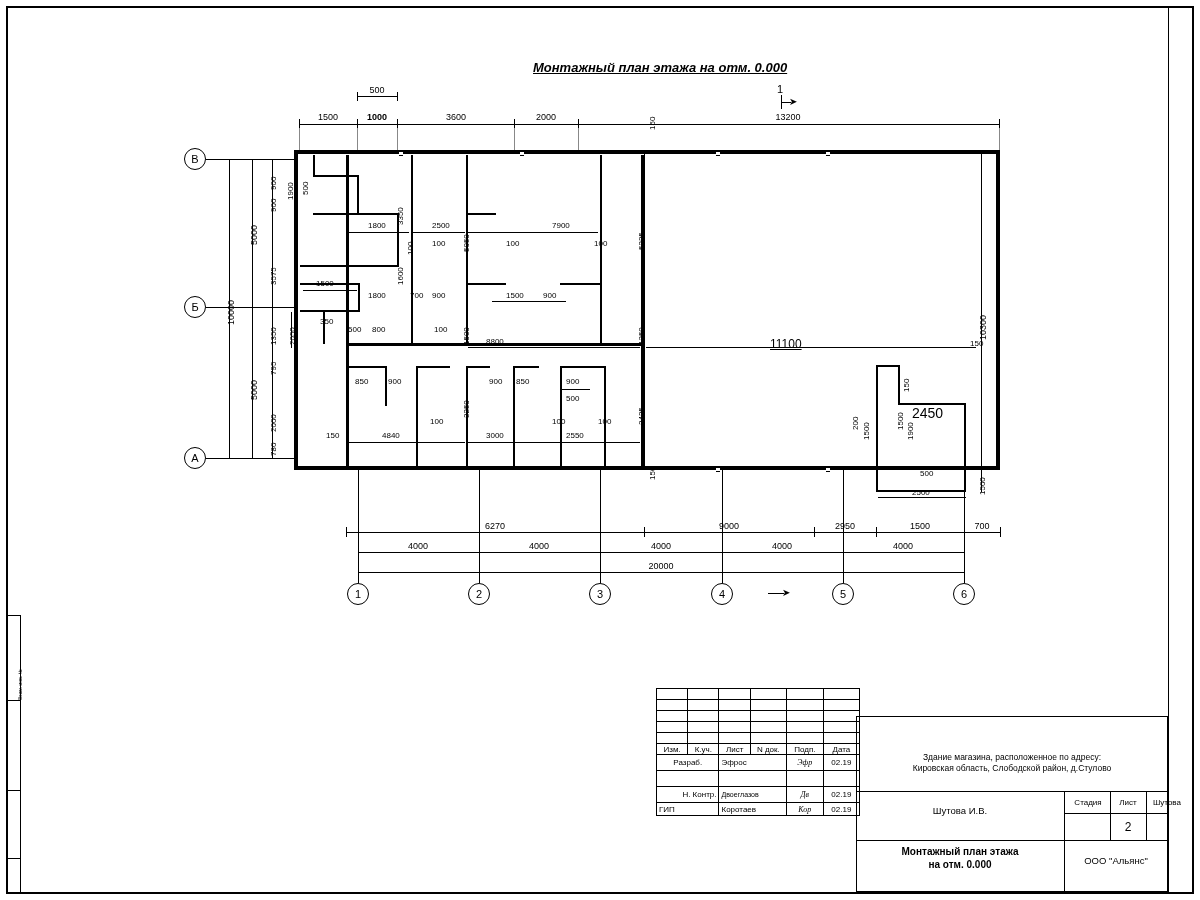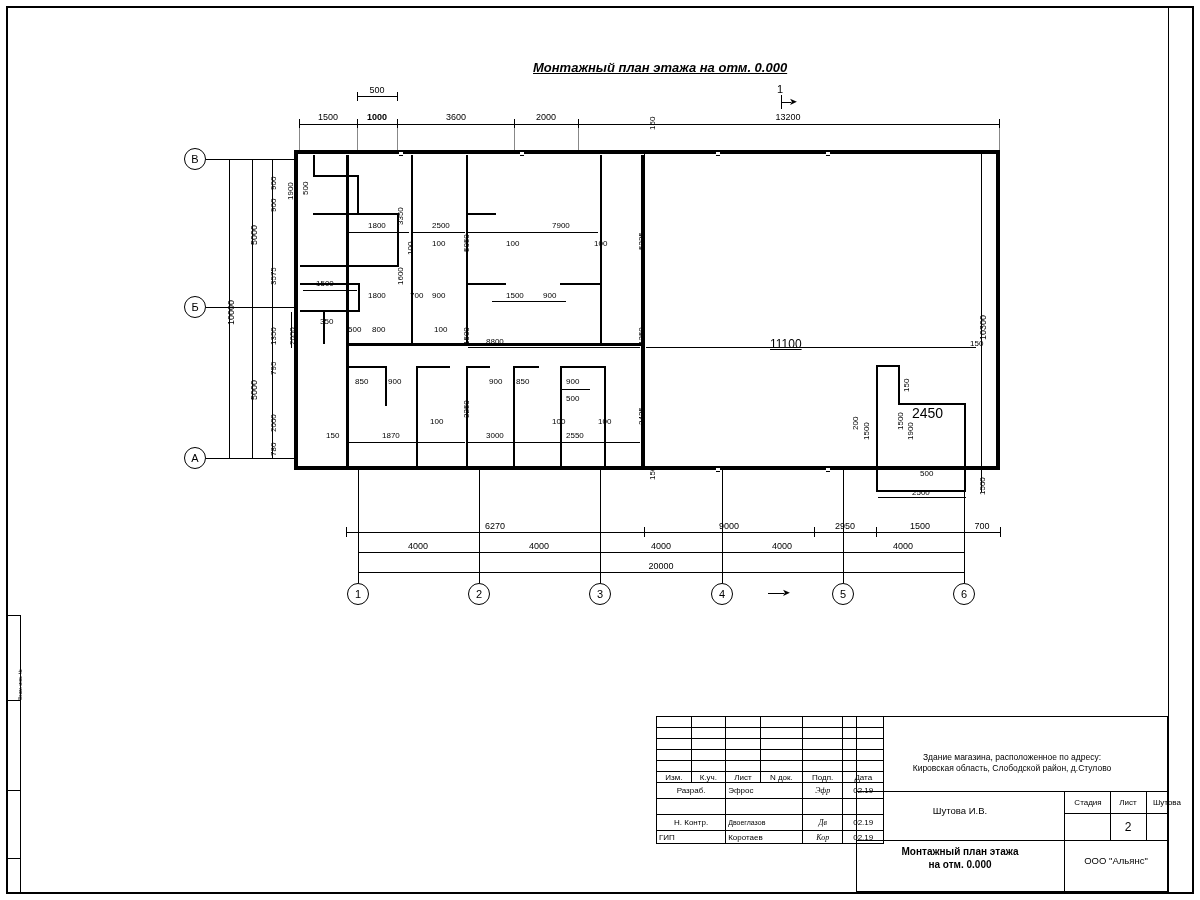--- a/index.html
+++ b/index.html
@@ -251,21 +251,21 @@
   <div class="txt" style="left:489px;top:378px;font-size:8px;">900</div>
   <div class="txt" style="left:516px;top:378px;font-size:8px;">850</div>
   <div class="txt" style="left:566px;top:378px;font-size:8px;">900</div>
   <div class="txt" style="left:566px;top:395px;font-size:8px;">500</div>
   <div class="ln h" style="left:560px;top:389px;width:30px;"></div>
   <div class="txt" style="left:430px;top:418px;font-size:8px;">100</div>
   <div class="vtxt" style="left:462px;top:418px;font-size:8px;">3250</div>
   <div class="txt" style="left:552px;top:418px;font-size:8px;">100</div>
   <div class="txt" style="left:598px;top:418px;font-size:8px;">100</div>
   <div class="txt" style="left:326px;top:432px;font-size:8px;">150</div>
-  <div class="txt" style="left:382px;top:432px;font-size:8px;">1870</div>
+  <div class="txt" style="left:382px;top:432px;font-size:8px;">4840</div>
   <div class="txt" style="left:486px;top:432px;font-size:8px;">3000</div>
   <div class="txt" style="left:566px;top:432px;font-size:8px;">2550</div>
   <div class="ln h" style="left:349px;top:442px;width:116px;"></div>
   <div class="ln h" style="left:468px;top:442px;width:92px;"></div>
   <div class="ln h" style="left:562px;top:442px;width:78px;"></div>
 
   <div class="vtxt" style="left:902px;top:392px;font-size:8px;">150</div>
   <div class="txt" style="left:912px;top:406px;font-size:14px;">2450</div>
   <div class="vtxt" style="left:896px;top:430px;font-size:8px;">1500</div>
   <div class="vtxt" style="left:906px;top:440px;font-size:8px;">1900</div>
@@ -299,21 +299,21 @@
   <div class="txt c" style="left:539px;top:546px;">4000</div>
   <div class="txt c" style="left:661px;top:546px;">4000</div>
   <div class="txt c" style="left:782px;top:546px;">4000</div>
   <div class="txt c" style="left:903px;top:546px;">4000</div>
 
   <div class="ln h" style="left:358px;top:572px;width:606px;"></div>
   <div class="txt c" style="left:661px;top:566px;">20000</div>
 
   <div id="stamp">
 
-    <table class="tbl" style="left:656px;top:716px;width:228px;">
+    <table class="tbl" style="left:656px;top:688px;width:204px;">
       <tbody>
           <tr style="height:11px;">
             <td style="width:30px;"></td>
             <td style="width:30px;"></td>
             <td style="width:30px;"></td>
             <td style="width:38px;"></td>
             <td style="width:36px;"></td>
             <td style="width:36px;"></td>
           </tr>
       <tr style="height:11px;">
@@ -362,21 +362,21 @@
         <td class="sig">Эфр</td>
         <td>02.19</td>
       </tr>
       <tr style="height:16px;">
         <td colspan="2" style="text-align:left;"></td>
         <td colspan="2" style="text-align:left;"></td>
         <td class="sig"></td>
         <td></td>
       </tr>
       <tr style="height:16px;">
-        <td colspan="2" style="text-align:center;">Н. Контр.</td>
+        <td colspan="2" style="text-align:right;">Н. Контр.</td>
         <td colspan="2" style="text-align:left;font-size:7px;">Двоеглазов</td>
         <td class="sig">Дв</td>
         <td>02.19</td>
       </tr>
       <tr style="height:13px;">
         <td colspan="2" style="text-align:left;">ГИП</td>
         <td colspan="2" style="text-align:left;">Коротаев</td>
         <td class="sig">Кор</td>
         <td>02.19</td>
       </tr>

